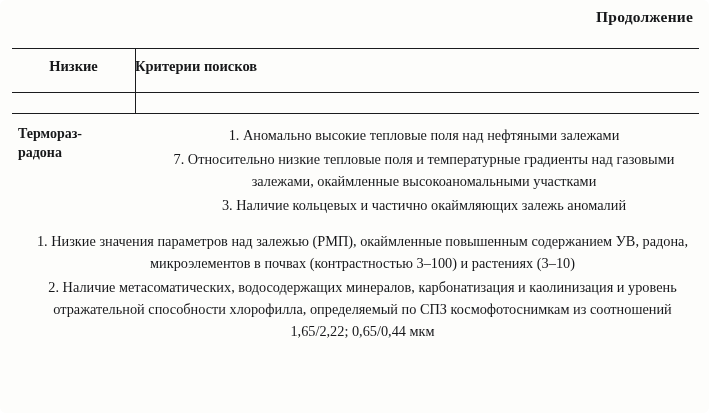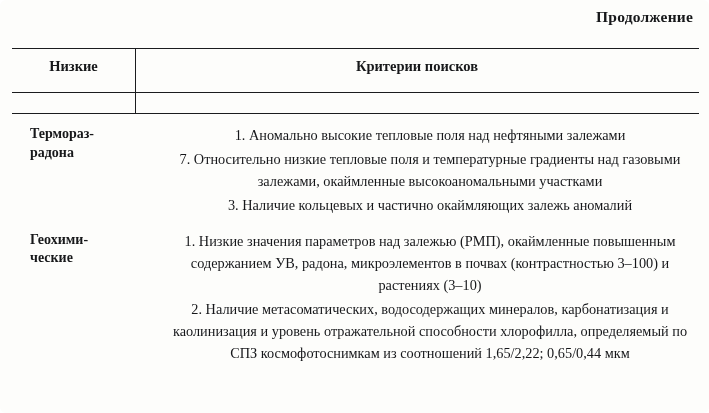--- a/index.html
+++ b/index.html
@@ -58,30 +58,30 @@
     text-align: center;
     font-size: 14.5px;
     font-weight: 700;
     color: #17181a;
   }
   .head-right {
     position: absolute;
     top: 58px;
     left: 135px;
     right: 10px;
-    text-align: center;
+    text-align: left;
     font-size: 14.5px;
     font-weight: 700;
     color: #17181a;
   }
 
   .body {
     position: absolute;
     top: 124px;
-    left: 28px;
+    left: 16px;
     right: 10px;
   }
 
   .row {
     position: relative;
     display: flex;
     align-items: flex-start;
   }
   .row + .row { margin-top: 13px; }
 
@@ -135,24 +135,20 @@
         <span class="lbl-line">радона</span>
       </div>
       <div class="rowitems">
         <div class="item">1. Аномально высокие тепловые поля над нефтяными залежами</div>
         <div class="item">7. Относительно низкие тепловые поля и температурные градиенты над газовыми залежами, окаймленные высокоаномальными участками</div>
         <div class="item">3. Наличие кольцевых и частично окаймляющих залежь аномалий</div>
       </div>
     </div>
 
     <div class="row">
-      <div class="rowlabel">
-        <span class="lbl-line">Геохими-</span>
-        <span class="lbl-line">ческие</span>
-      </div>
       <div class="rowitems">
         <div class="item">1. Низкие значения параметров над залежью (РМП), окаймленные повышенным содержанием УВ, радона, микроэлементов в почвах (контрастностью 3–100) и растениях (3–10)</div>
         <div class="item">2. Наличие метасоматических, водосодержащих минералов, карбонатизация и каолинизация и уровень отражательной способности хлорофилла, определяемый по СПЗ космофотоснимкам из соотношений 1,65/2,22; 0,65/0,44 мкм</div>
       </div>
     </div>
 
   </div>
 </div>
 
 </body></html>

